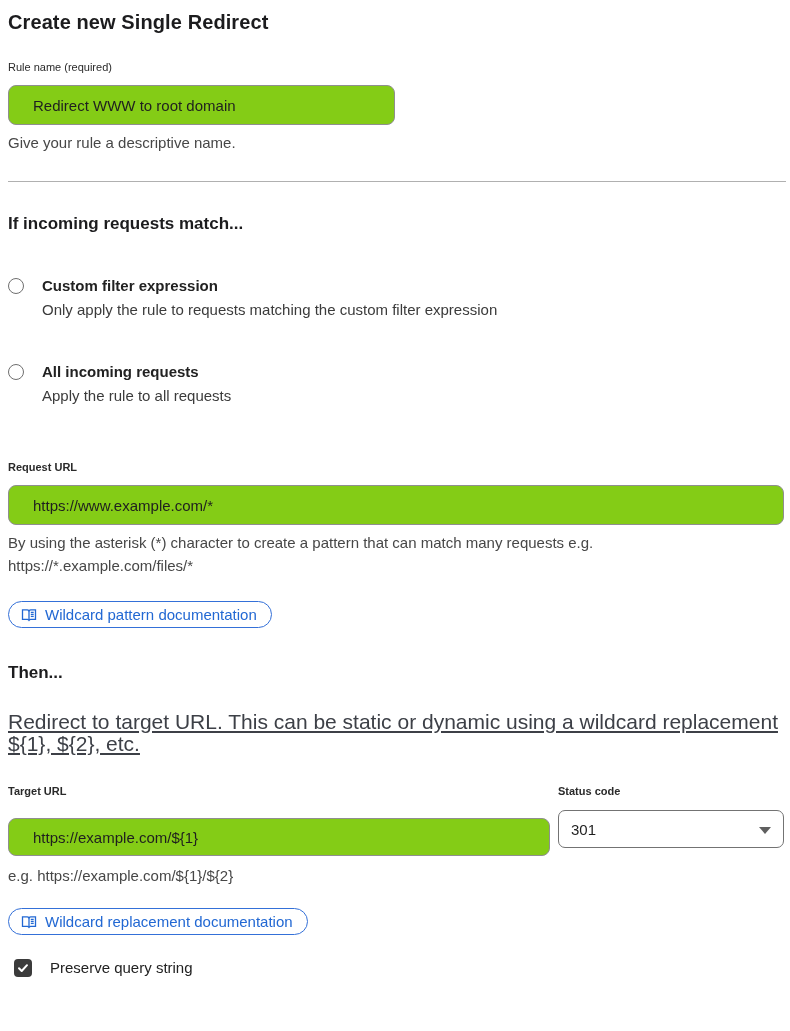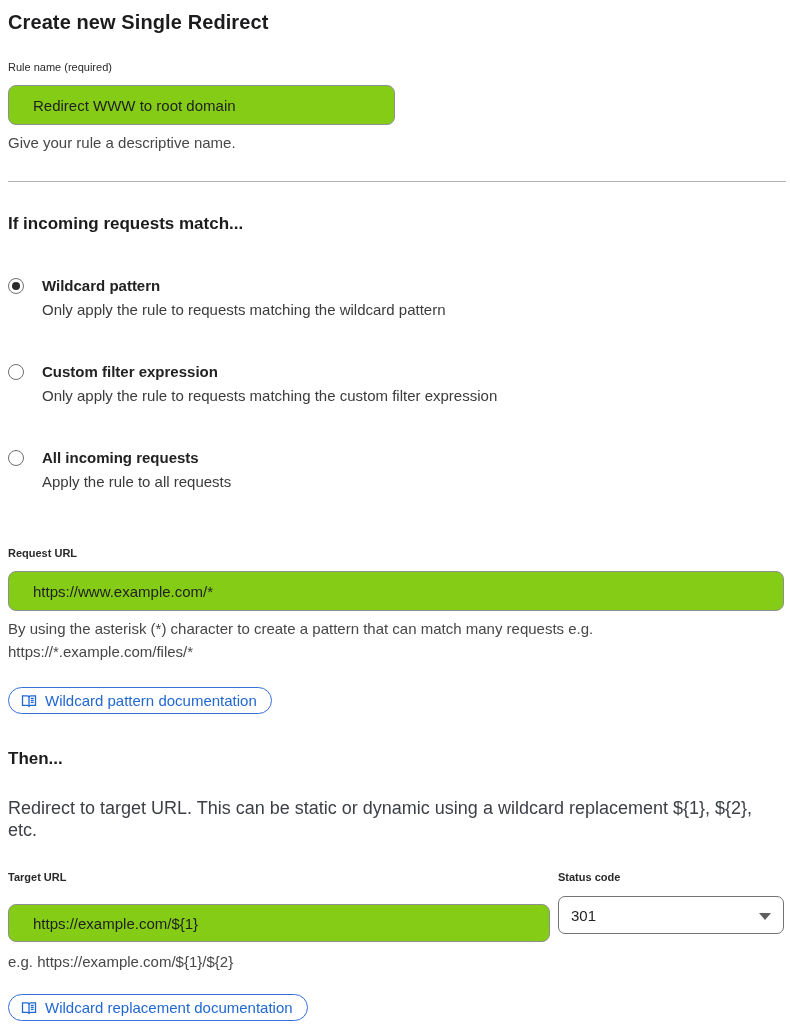--- a/index.html
+++ b/index.html
@@ -74,21 +74,21 @@
     display: inline-flex; align-items: center; gap: 8px;
     height: 27px; padding: 0 14px 0 12px;
     border: 1px solid #3470d8; border-radius: 14px;
     background: #fff; color: #2268d3;
     font-family: "Liberation Sans", sans-serif;
     font-size: 15px; cursor: pointer; justify-content: flex-end;
   }
   .doc-button svg { display: block; }
 
   .then-heading { margin-top: 34px; }
-  .then-desc { margin-top: 27px; font-size: 18px; line-height: 22px; color: #3d4047; }
+  .then-desc { margin-top: 27px; font-size: 21px; line-height: 22px; color: #3d4047; text-decoration: underline; }
 
   .target-row { display: flex; gap: 8px; margin-top: 26px; }
   .target-col { flex: 1 1 auto; }
   .status-col { flex: 0 0 226px; }
   .target-row .field-label { margin-bottom: 9px; }
   .target-row .text-input { margin-top: 17px; height: 38px; }
 
   .select-wrap { position: relative; }
   .status-select {
     -webkit-appearance: none; appearance: none;
@@ -131,27 +131,20 @@
 
   <div class="field-label rule-name-label">Rule name (required)</div>
   <input class="text-input rule-name-input" type="text" value="Redirect WWW to root domain" style="">
   <div class="help-text">Give your rule a descriptive name.</div>
 
   <hr class="divider">
 
   <h2 class="section-heading">If incoming requests match...</h2>
 
   <div class="radio-group">
-    <div class="radio-item">
-      <span class="radio-circle checked"></span>
-      <span class="radio-text">
-        <span class="opt-label" style="display:block">Wildcard pattern</span>
-        <span class="opt-desc" style="display:block">Only apply the rule to requests matching the wildcard pattern</span>
-      </span>
-    </div>
     <div class="radio-item">
       <span class="radio-circle"></span>
       <span class="radio-text">
         <span class="opt-label" style="display:block">Custom filter expression</span>
         <span class="opt-desc" style="display:block">Only apply the rule to requests matching the custom filter expression</span>
       </span>
     </div>
     <div class="radio-item">
       <span class="radio-circle"></span>
       <span class="radio-text">

